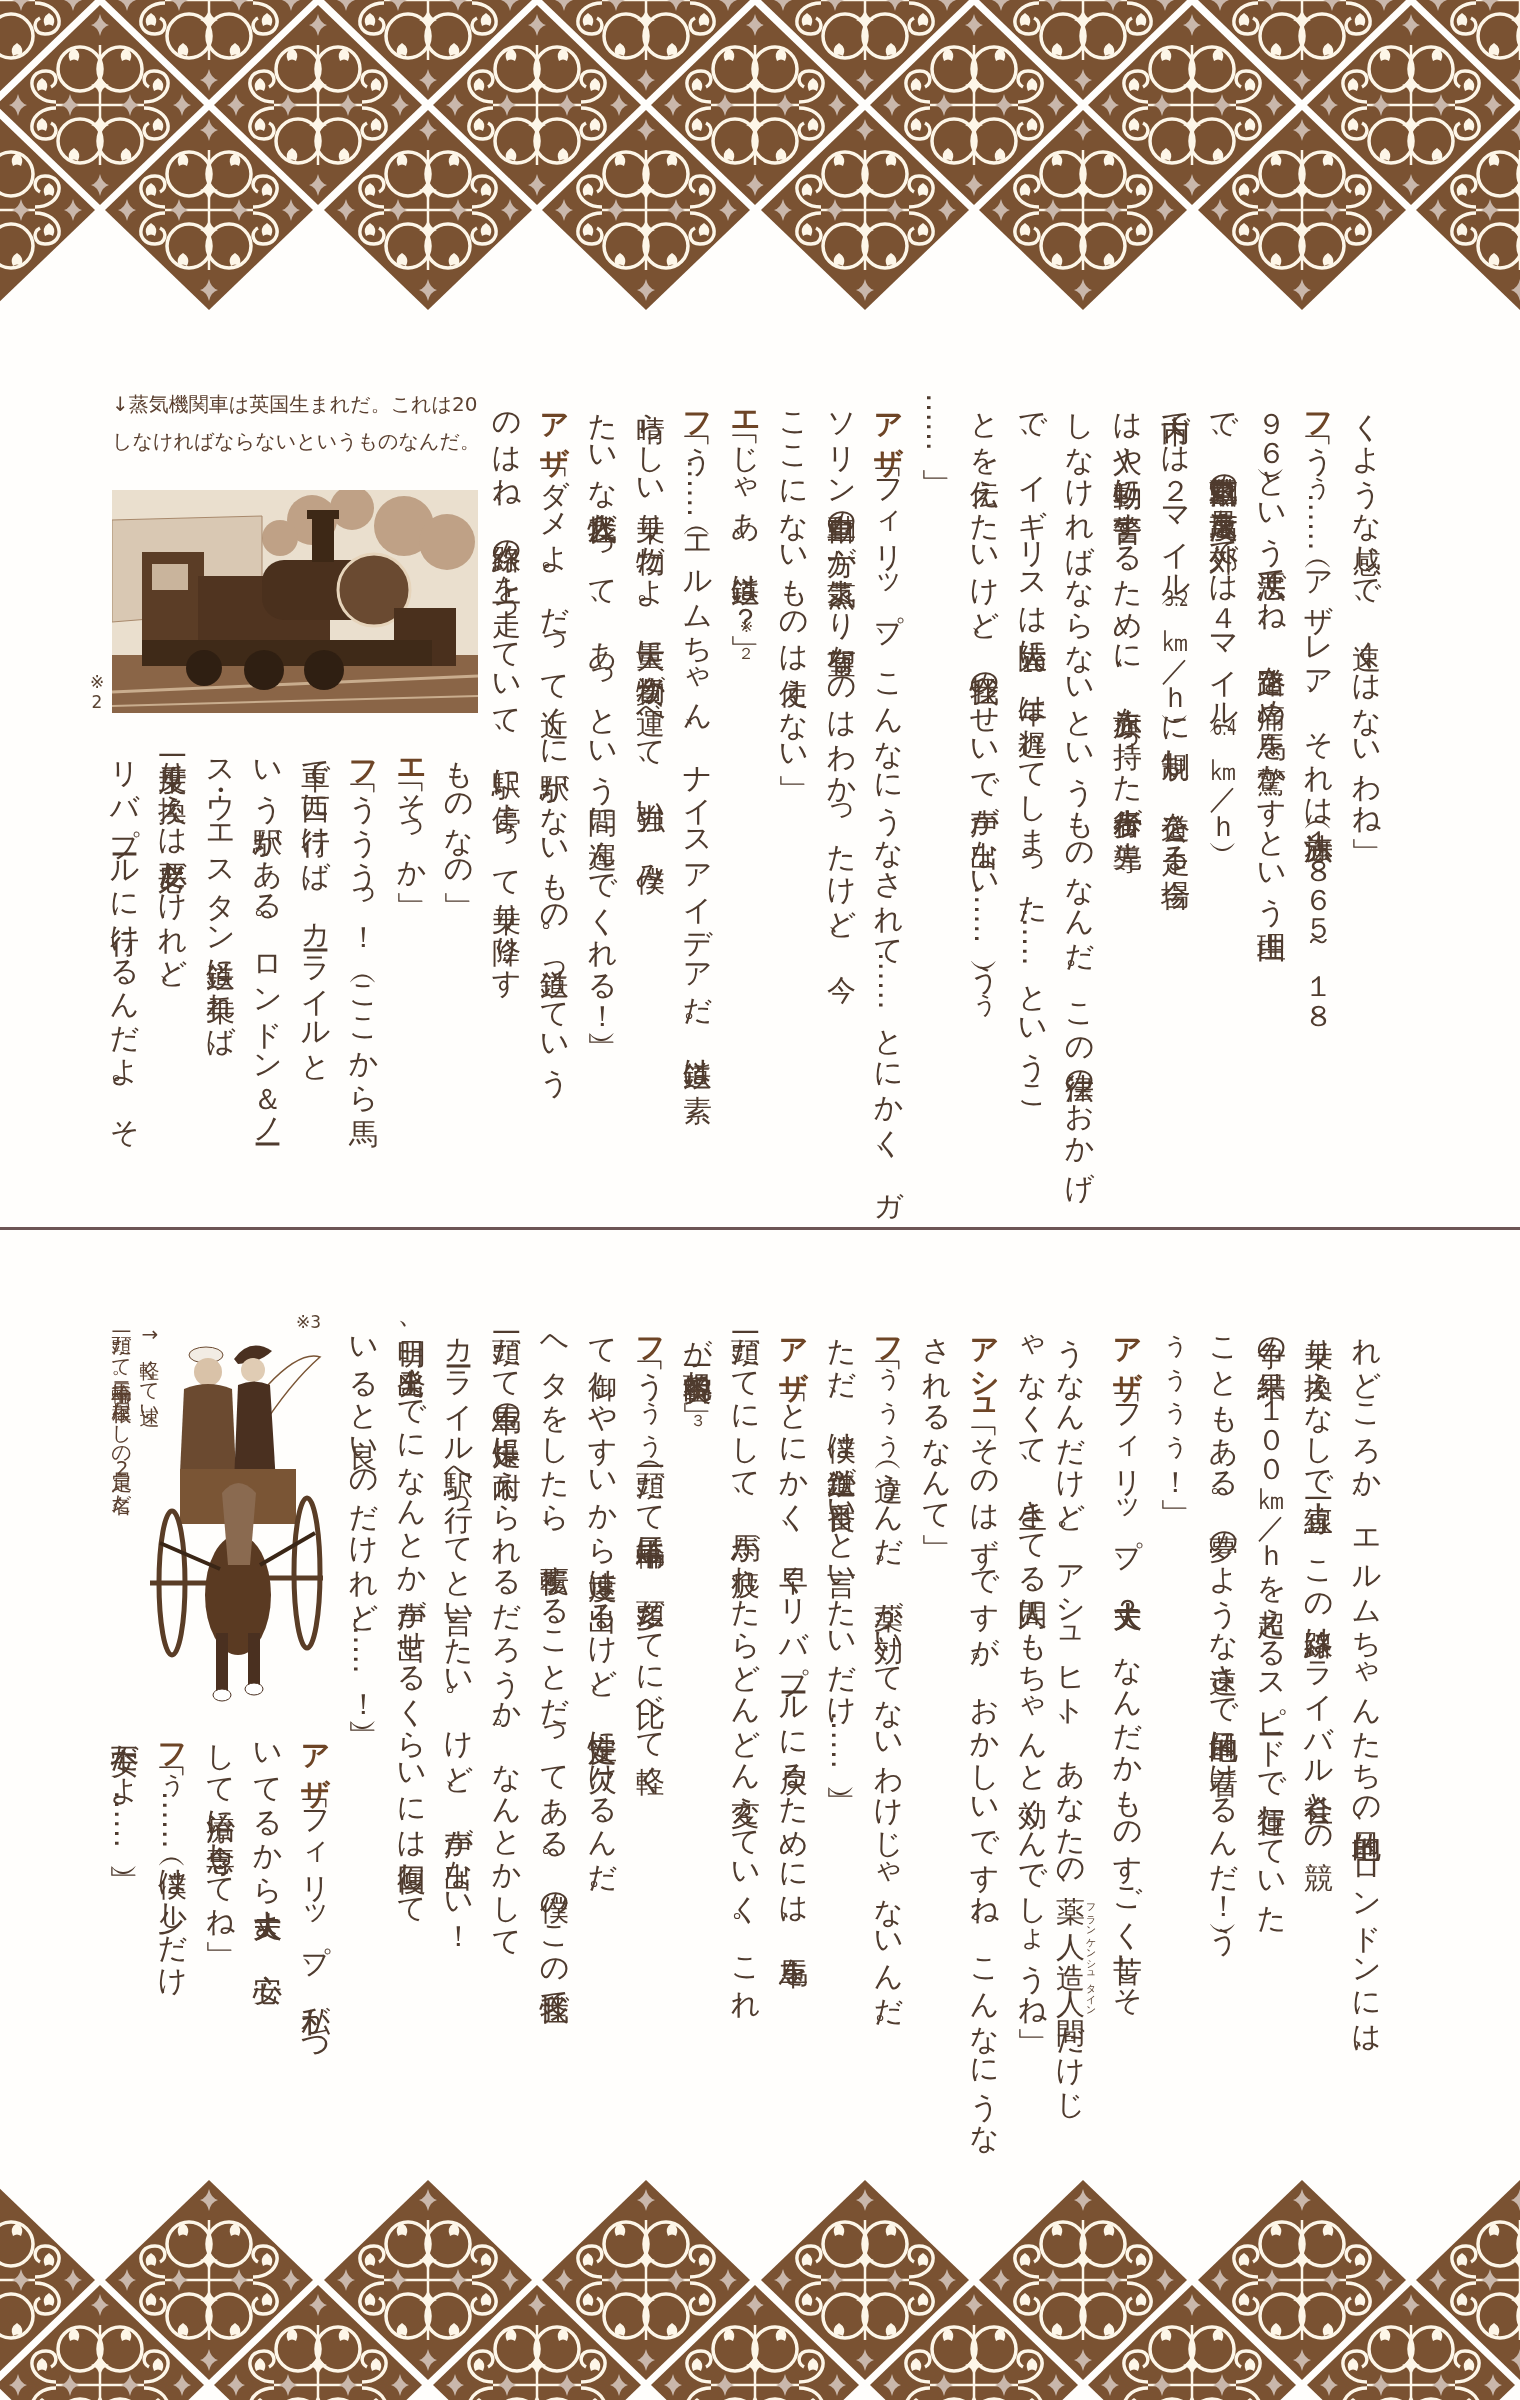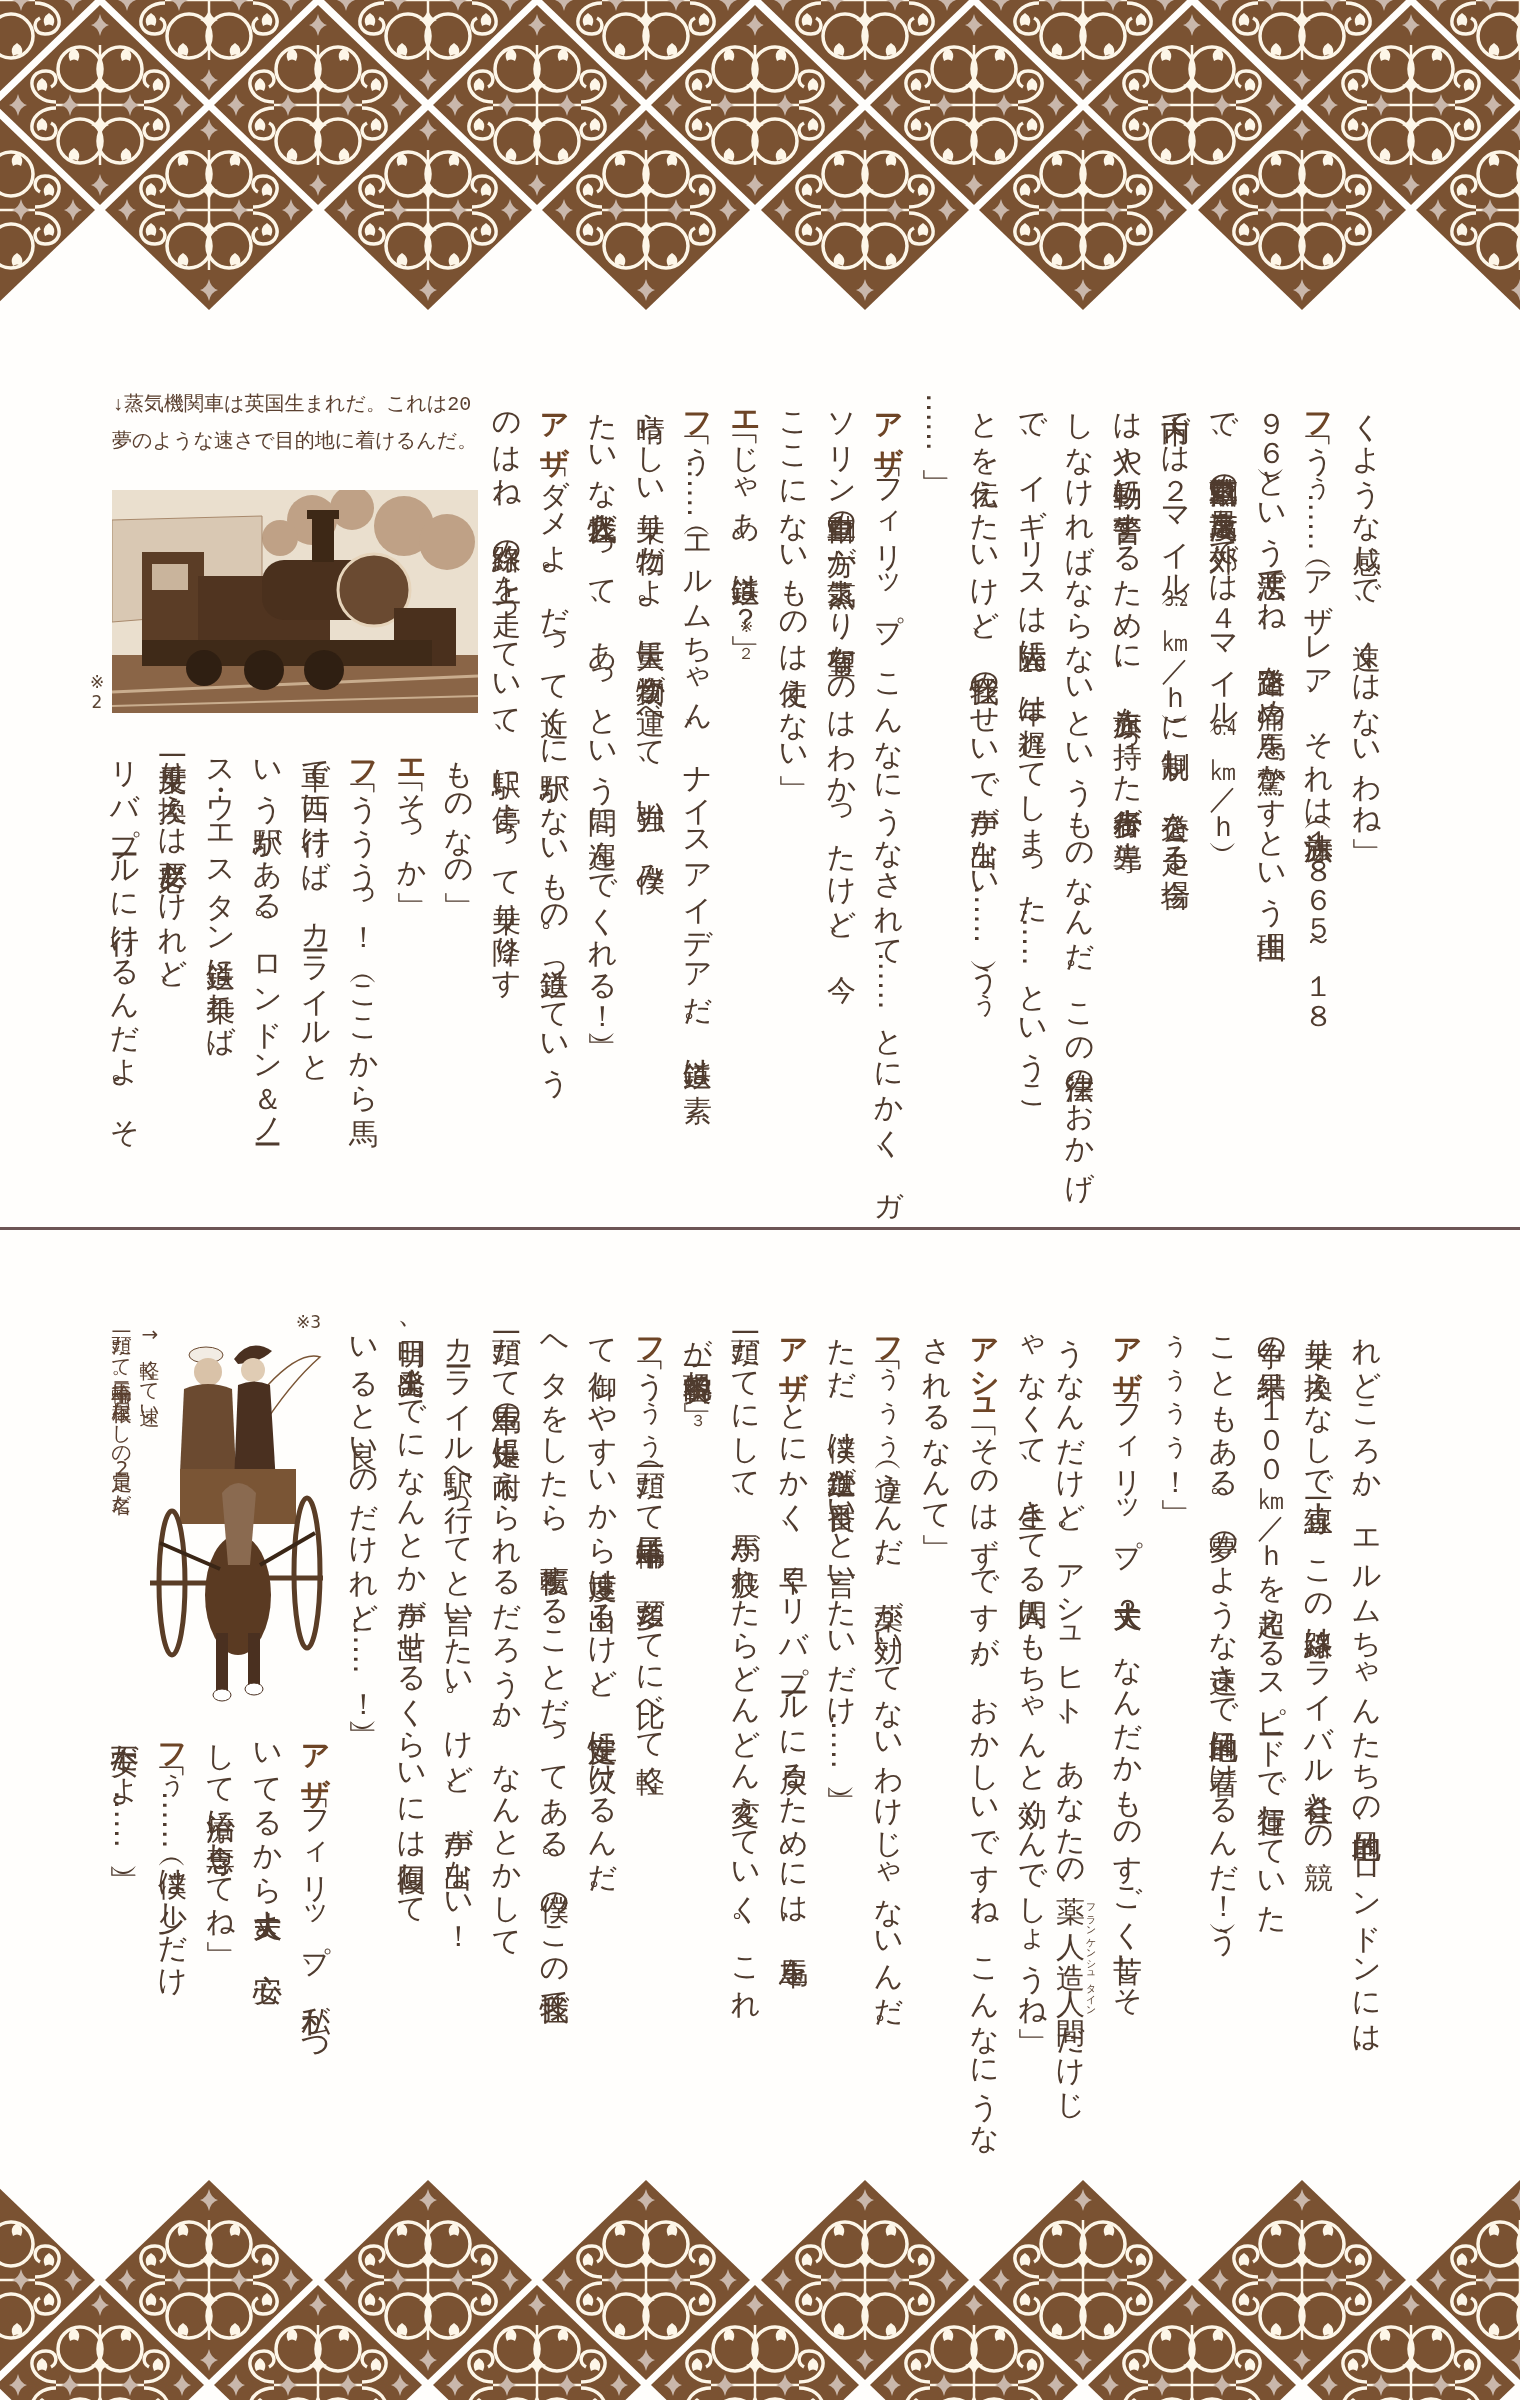--- a/index.html
+++ b/index.html
@@ -16,21 +16,21 @@
     font-size:29px; line-height:32px; white-space:nowrap;
     color:#4f3b2e; letter-spacing:0;
   }
   .spk { font-weight:bold; color:#6e4526; }
   .tcy { text-combine-upright:all; -webkit-text-combine:horizontal; font-size:22px; }
   .note { font-size:16px; text-orientation:upright; color:#5b4433; }
   ruby rt { font-size:10px; color:#5b4433; }
   .divider { position:absolute; left:0; top:1227px; width:1520px; height:3px; background:#6d5555; }
   .caption-h {
     position:absolute; left:112px; top:386px; width:380px;
-    font-size:20px; line-height:37px; color:#5b4030; white-space:nowrap;font-family:Liberation Mono, monospace;
+    font-size:20px; line-height:37px; color:#5b4030; white-space:nowrap;
   }
   .caption-h div { height:37px; }
   .caption-v {
     position:absolute; width:24px;
     writing-mode:vertical-rl; text-orientation:upright;
     font-size:20px; line-height:24px; color:#5b4030; white-space:nowrap;
   }
   .img-note-v {
     position:absolute; left:86px; top:672px; width:22px;
     writing-mode:vertical-rl; text-orientation:upright;
@@ -130,21 +130,21 @@
     <use href="#tile" x="537" y="215"></use>
     <use href="#tile" x="755" y="215"></use>
     <use href="#tile" x="974" y="215"></use>
     <use href="#tile" x="1192" y="215"></use>
     <use href="#tile" x="1411" y="215"></use>
   </svg>
 </div>
 
 <div class="caption-h">
   <div>↓蒸気機関車は英国生まれだ。これは20</div>
-  <div>夢のような速さで目的地に着けるんだ。</div>
+  <div>しなければならないというものなんだ。</div>
 </div>
 
 <div class="photo">
   <svg width="366" height="223" viewBox="0 0 366 223">
     <rect width="366" height="223" fill="#eadfce"></rect>
     <g fill="#b8977a" opacity="0.85">
       <circle cx="200" cy="30" r="25"></circle>
         <circle cx="240" cy="18" r="22"></circle>
       <circle cx="292" cy="36" r="30"></circle>
         <circle cx="335" cy="52" r="28"></circle>

